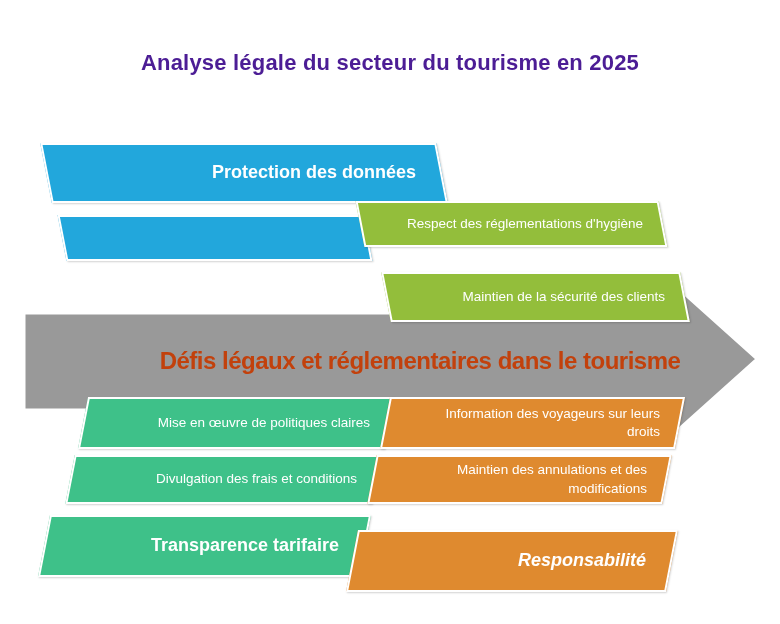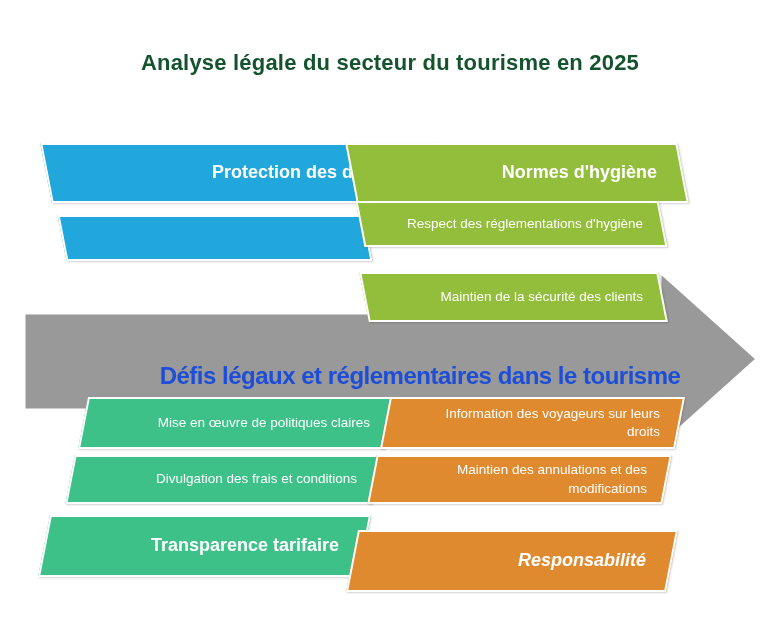--- a/index.html
+++ b/index.html
@@ -2,27 +2,27 @@
 <html><head>
 <meta charset="utf-8">
 <style>
   html,body{margin:0;padding:0;background:#ffffff;}
   .canvas{
     position:relative;width:780px;height:624px;background:#ffffff;overflow:hidden;
     font-family:"Liberation Sans","DejaVu Sans",sans-serif;
   }
   .title{
     position:absolute;left:0;top:50px;width:780px;text-align:center;
-    font-size:22px;font-weight:700;color:#14532d;letter-spacing:.2px;
+    font-size:22px;font-weight:700;color:#4c1d95;letter-spacing:.2px;
   }
   .arrow-svg{position:absolute;left:0;top:0;width:780px;height:624px;z-index:1;}
   .arrow-label{
-    position:absolute;left:105px;top:328px;width:630px;height:96px;z-index:1;
+    position:absolute;left:105px;top:313px;width:630px;height:96px;z-index:1;
     display:flex;align-items:center;justify-content:center;
-    color:#1d4ed8;font-size:24px;font-weight:700;letter-spacing:-.5px;text-align:center;
+    color:#c2410c;font-size:24px;font-weight:700;letter-spacing:-.5px;text-align:center;
   }
   .pbox{
     position:absolute;z-index:2;display:flex;align-items:center;justify-content:flex-end;
     color:#ffffff;text-align:right;
   }
   .pbox::before{
     content:"";position:absolute;inset:0;z-index:-1;
     background:var(--bg);border:2px solid #ffffff;
     transform:skewX(var(--sk));
     box-shadow:1px 1px 2px rgba(0,0,0,.18);
@@ -34,21 +34,21 @@
   .c-teal{--bg:#3ec189;}
   .c-orange{--bg:#df8a2f;}
   .hdr{font-size:18px;font-weight:700;line-height:1.2;padding:0 26px 0 40px;}
   .itm{font-size:13.5px;font-weight:400;line-height:1.35;padding:0 20px 0 32px;}
   
   .b-tl-h{left:46px;top:143px;width:270px;height:60px;padding-left:100px;}
   .b-tl-1{left:62px;top:215px;width:254px;height:46px;}
   .b-tl-2{left:75px;top:272px;width:269px;height:50px;}
   .b-tr-h{left:351px;top:143px;width:266px;height:60px;}
   .b-tr-1{left:360px;top:201px;width:251px;height:46px;}
-  .b-tr-2{left:364px;top:272px;width:247px;height:50px;}
+  .b-tr-2{left:386px;top:272px;width:247px;height:50px;}
   .b-bl-1{left:83px;top:397px;width:255px;height:52px;}
   .b-bl-2{left:70px;top:455px;width:255px;height:49px;}
   .b-bl-h{left:44px;top:515px;width:255px;height:62px;}
   .b-br-1{left:385px;top:397px;width:243px;height:52px;}
   .b-br-2{left:372px;top:455px;width:243px;height:49px;}
   .b-br-h{left:352px;top:530px;width:254px;height:62px;font-style:italic;}
 </style>
 </head>
 <body>
 
@@ -61,23 +61,20 @@
   </svg>
   <div class="arrow-label">Défis légaux et réglementaires dans le tourisme</div>
 
   <div class="pbox sk-top c-blue hdr b-tl-h">
     <span>Protection des données</span>
   </div>
   <div class="pbox sk-top c-blue itm b-tl-1">
     <span></span>
   </div>
 
-  <div class="pbox sk-top c-olive hdr b-tr-h">
-    <span>Normes d'hygiène</span>
-  </div>
   <div class="pbox sk-top c-olive itm b-tr-1">
     <span>Respect des réglementations d'hygiène</span>
   </div>
   <div class="pbox sk-top c-olive itm b-tr-2">
     <span>Maintien de la sécurité des clients</span>
   </div>
 
   <div class="pbox sk-bot c-teal itm b-bl-1">
     <span>Mise en œuvre de politiques claires</span>
   </div>

